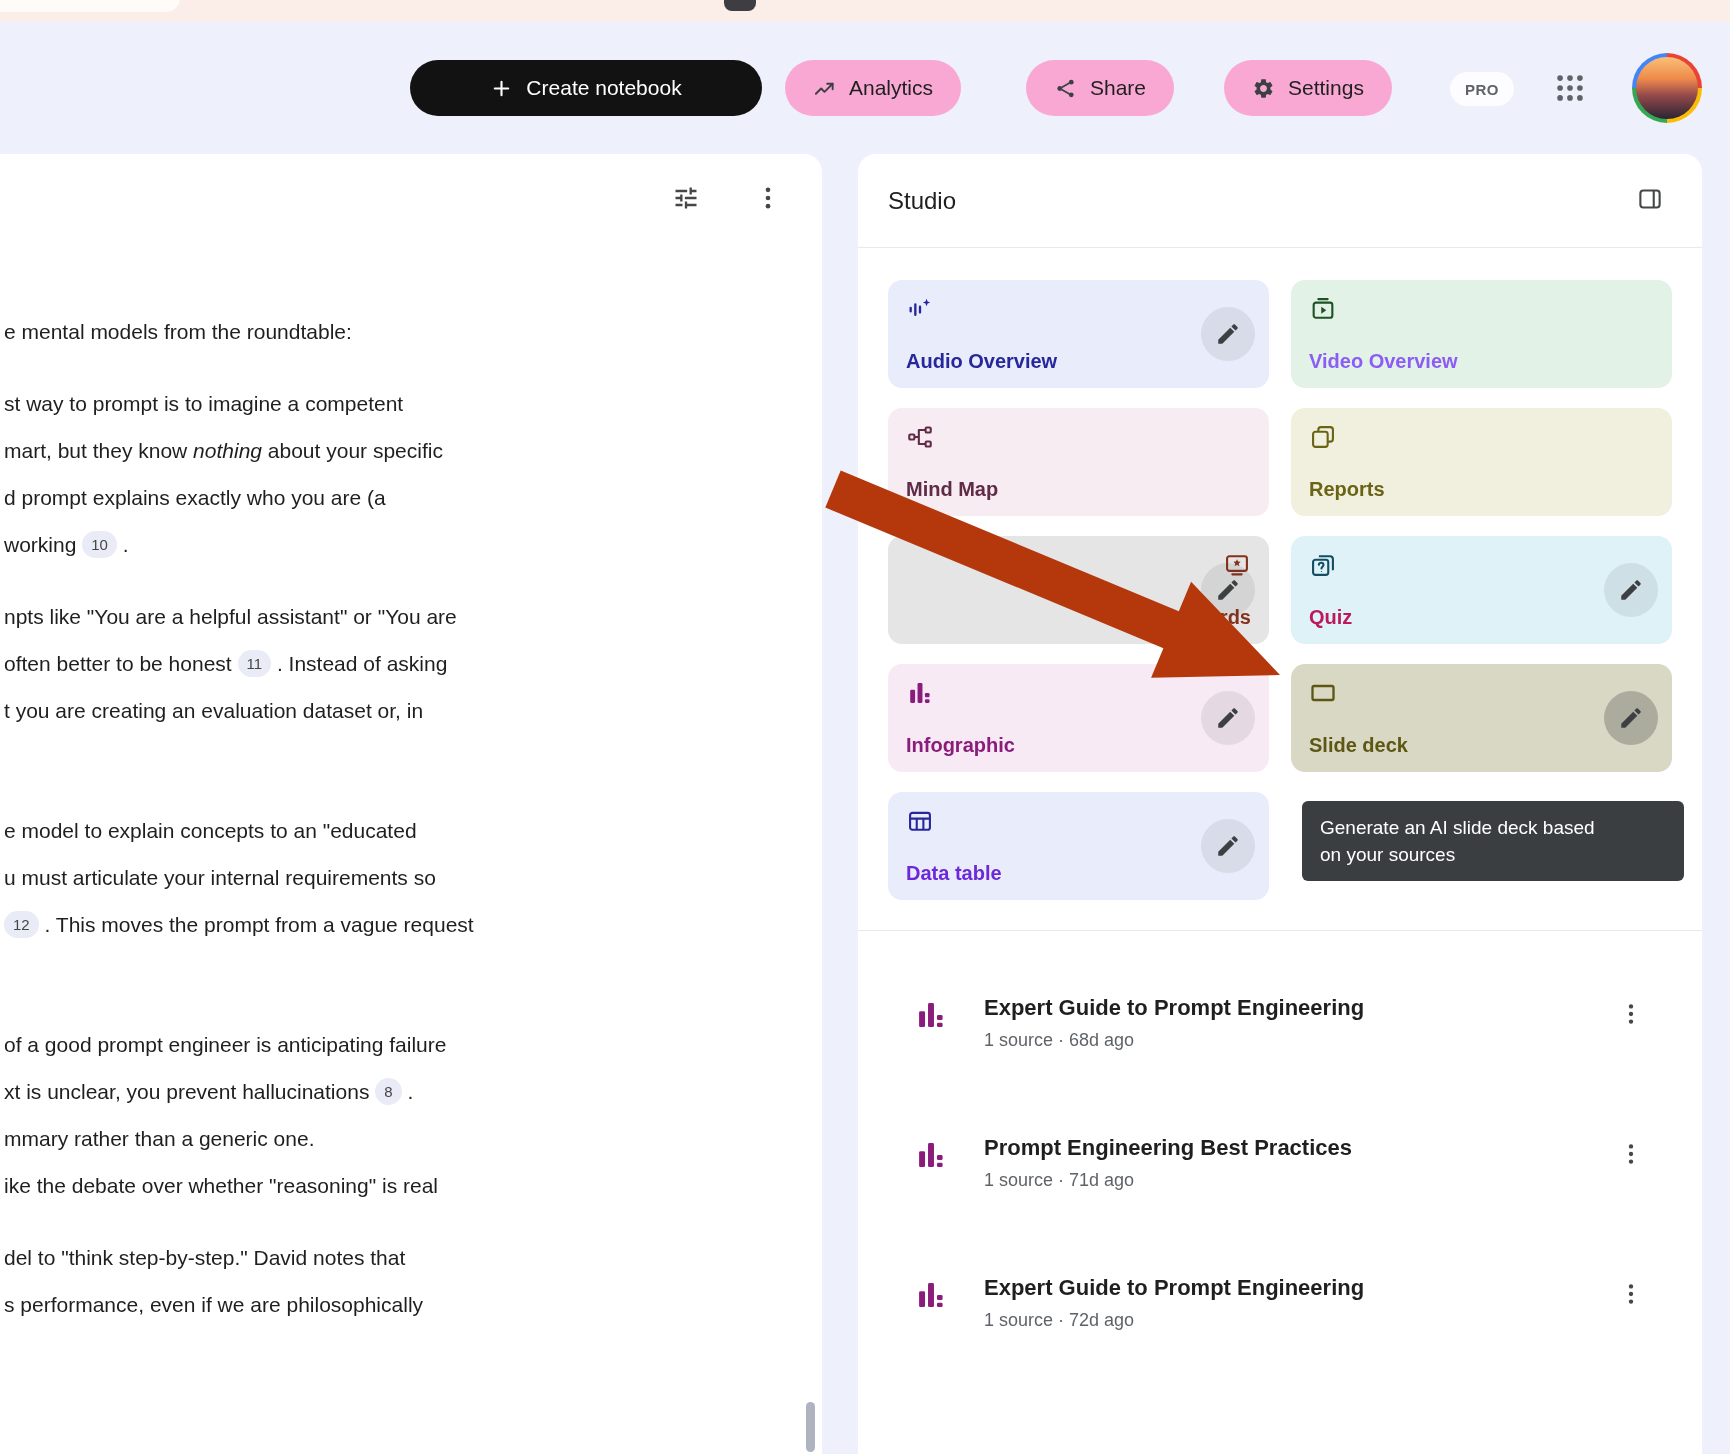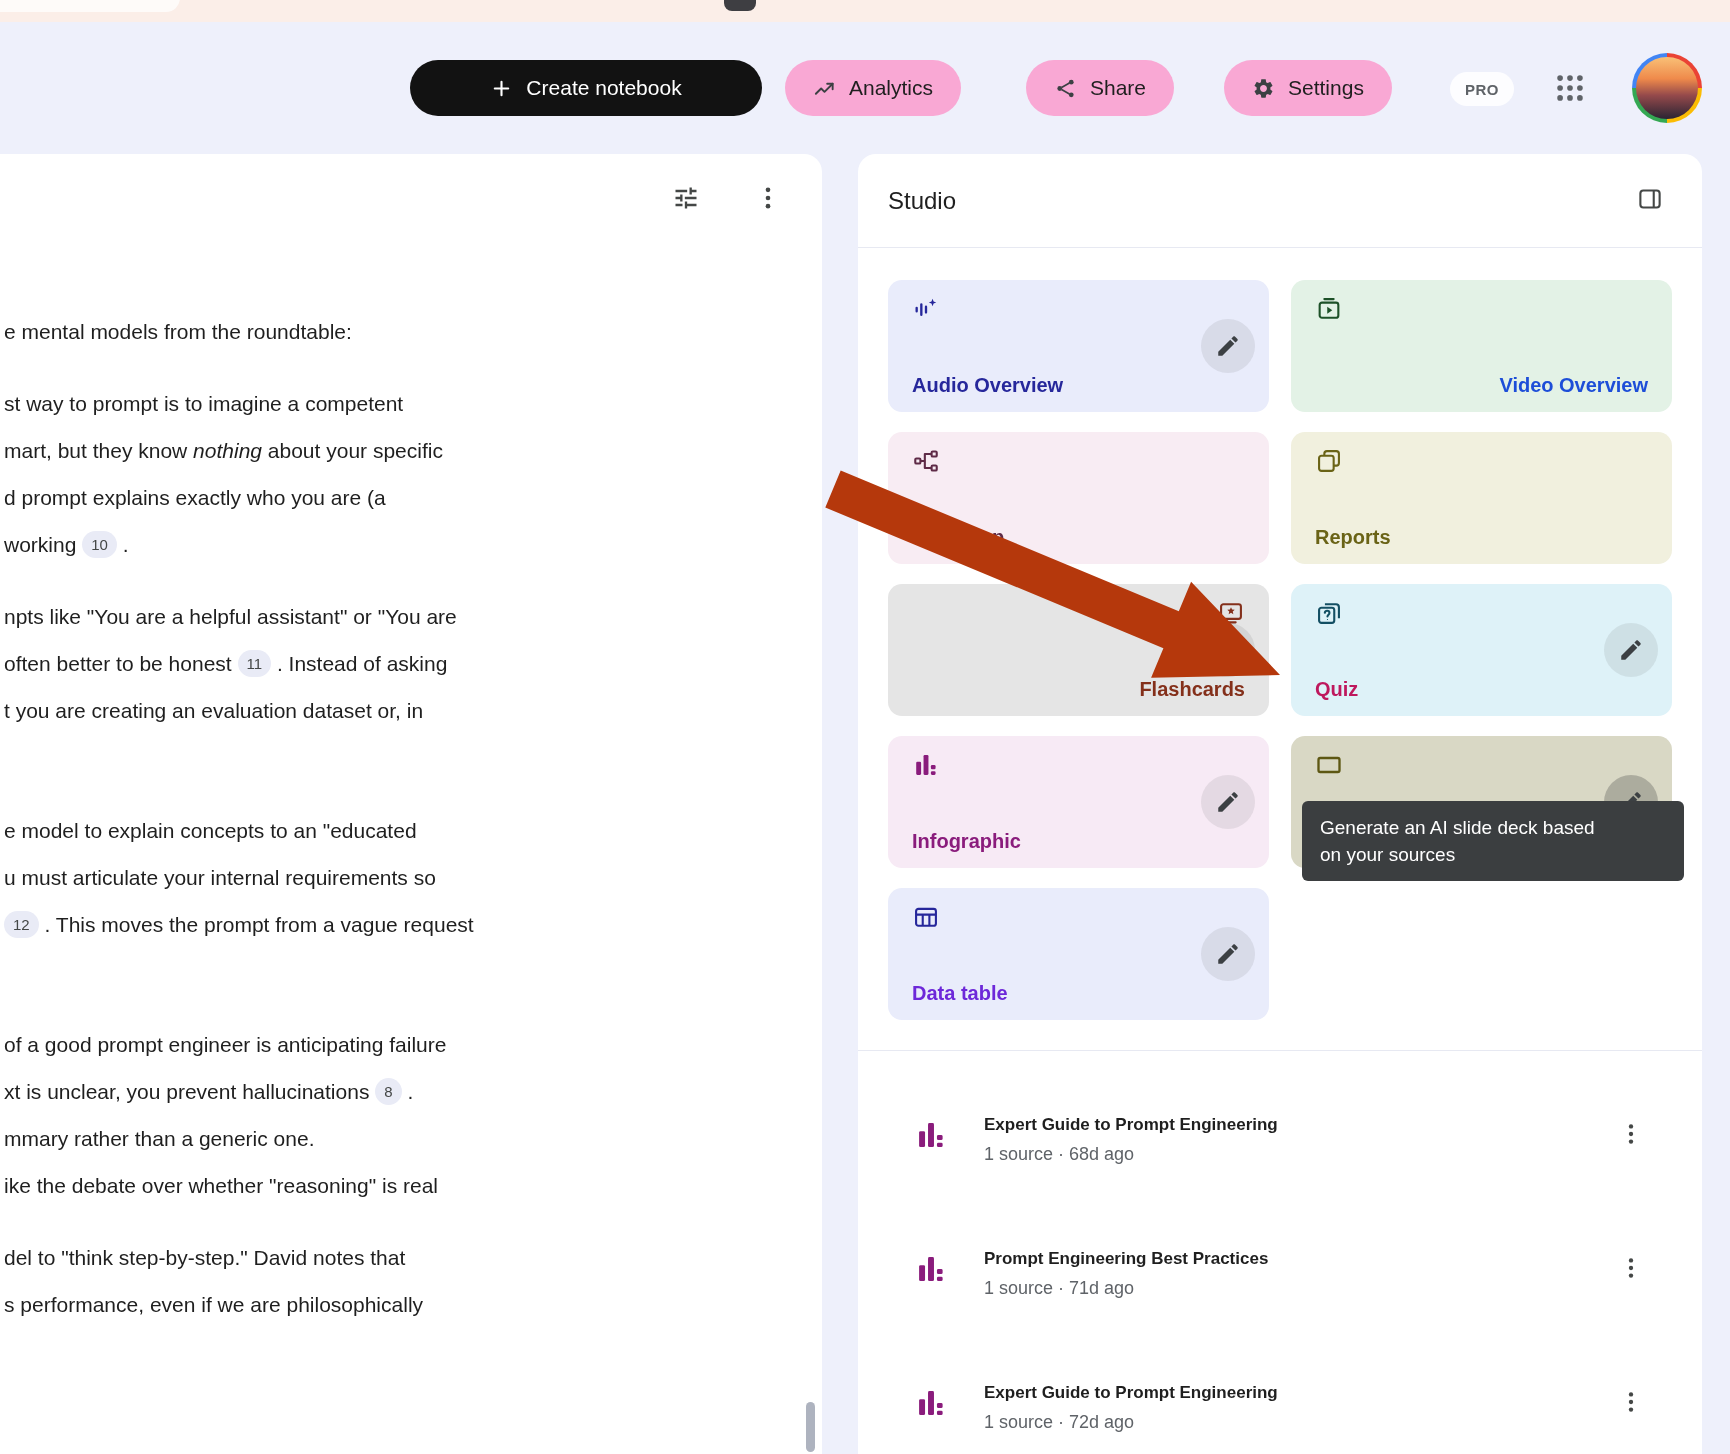--- a/index.html
+++ b/index.html
@@ -43,29 +43,29 @@
   .doc-para.big-gap { margin-bottom:73px; }
   .cite-badge { display:inline-flex; align-items:center; justify-content:center; min-width:24px; height:27px; padding:0 9px; border-radius:14px; background:#e9ebf6; color:#444746; font-size:15px; vertical-align:2px; cursor:pointer; }
   .scroll-thumb { position:absolute; left:806px; top:1402px; width:9px; height:50px; border-radius:5px; background:#aeb3bf; }
 
   
   .studio-panel { position:absolute; left:858px; top:154px; width:844px; bottom:0; background:#ffffff; border-radius:18px 18px 0 0; }
   .studio-header { display:flex; align-items:center; height:94px; padding:0 32px 0 30px; border-bottom:1px solid #e7e9f2; }
   .studio-header h2 { margin:0; font-size:24px; font-weight:400; color:#1f1f1f; }
   .collapse-btn { margin-left:auto; }
   .cards { display:grid; grid-template-columns:1fr 1fr; gap:20px 22px; padding:32px 30px 0 30px; }
-  .studio-card { position:relative; height:132px; border-radius:14px; padding:15px 24px; display:flex; flex-direction:column; justify-content:space-between; cursor:pointer; }
+  .studio-card { position:relative; height:108px; border-radius:14px; padding:15px 18px; display:flex; flex-direction:column; justify-content:space-between; cursor:pointer; }
   .card-label { font-size:20px; font-weight:600; }
   .card-edit { position:absolute; right:14px; top:50%; transform:translateY(-50%); width:54px; height:54px; border-radius:50%; border:none; background:rgba(68,71,70,.10); color:#3c4043; display:flex; align-items:center; justify-content:center; cursor:pointer; }
   .studio-card.highlighted .card-edit { background:rgba(68,71,70,.30); }
   .list-divider { margin-top:30px; border-top:1px solid #e7e9f2; }
   .list { padding:64px 56px 0 56px; }
   .list-item { display:flex; align-items:flex-start; margin-bottom:84px; cursor:pointer; }
   .li-icon { margin-right:36px; margin-top:3px; }
-  .li-title { font-size:17px; font-weight:600; color:#1f1f1f; }
+  .li-title { font-size:22px; font-weight:600; color:#1f1f1f; }
   .li-meta { font-size:18px; color:#5f6368; margin-top:9px; }
   .li-more { margin-left:auto; color:#444746; background:none; border:none; cursor:pointer; padding:2px; margin-top:4px; }
   .li-more .ic { width:26px; height:26px; }
 
   
   .arrow { position:absolute; left:810px; top:460px; width:500px; height:240px; z-index:30; pointer-events:none; }
   .tooltip { position:absolute; left:1302px; top:801px; width:382px; z-index:40; color:#ffffff; font-size:19px; line-height:27px; padding:13px 18px; border-radius:6px; }
 </style>
 </head>
 <body>
@@ -223,21 +223,21 @@
           </button>
         </div>
         <div class="studio-card" style="background: rgb(227, 242, 230);">
           <span class="ic ic-28" style="color: rgb(29, 81, 40);">
             <svg viewBox="0 0 24 24" fill="none" stroke="currentColor" stroke-width="1.8" stroke-linejoin="round">
               <rect x="4" y="6.5" width="16" height="13" rx="2"></rect>
               <path d="M8 3.5h8" stroke-linecap="round"></path>
               <path d="M10.5 10l4.3 3-4.3 3z" fill="currentColor" stroke="none"></path>
             </svg>
           </span>
-          <div class="card-label" style="color: #1d4ed8; text-align: right;">Video Overview</div>
+          <div class="card-label" style="color: #8b5cf6;">Video Overview</div>
         </div>
         <div class="studio-card" style="background: rgb(248, 236, 243);">
           <span class="ic ic-28" style="color: rgb(95, 43, 71);">
             <svg viewBox="0 0 24 24" fill="none" stroke="currentColor" stroke-width="1.8" stroke-linejoin="round">
               <rect x="2.8" y="9.8" width="4.4" height="4.4" rx="1"></rect>
               <rect x="16.8" y="3.8" width="4.4" height="4.4" rx="1"></rect>
               <rect x="16.8" y="15.8" width="4.4" height="4.4" rx="1"></rect>
               <path d="M7.2 12h3.8M11 12V6h5.8M11 12v6h5.8"></path>
             </svg>
           </span>

